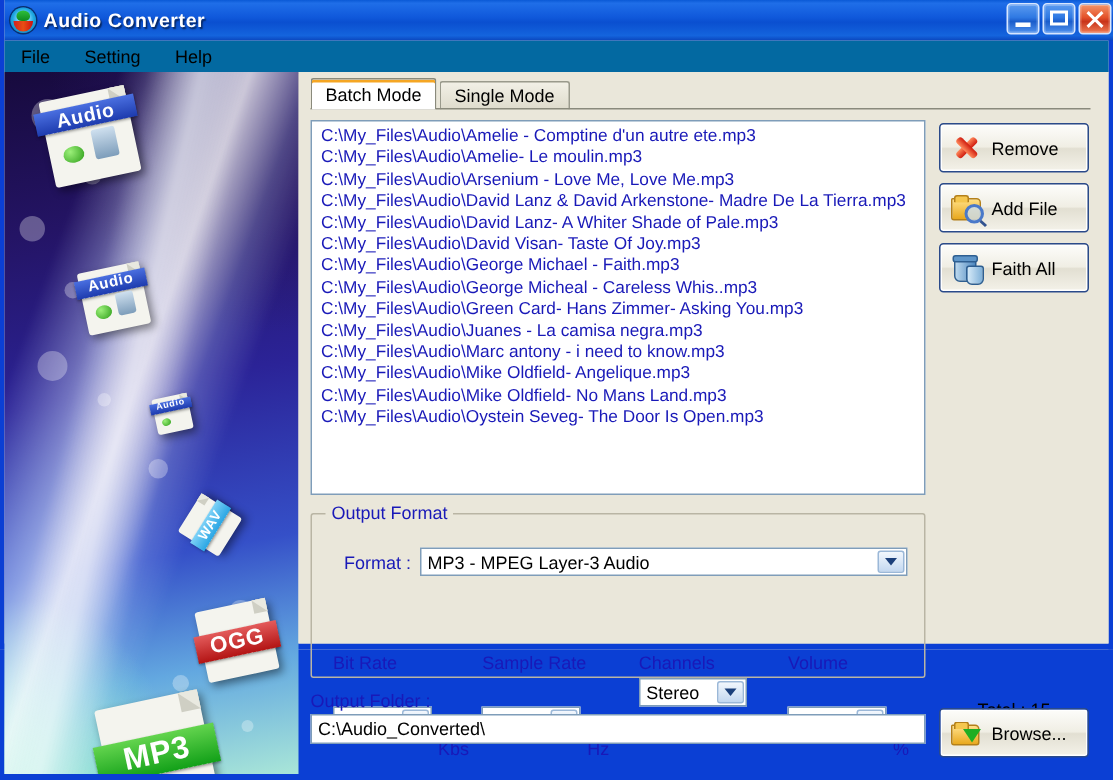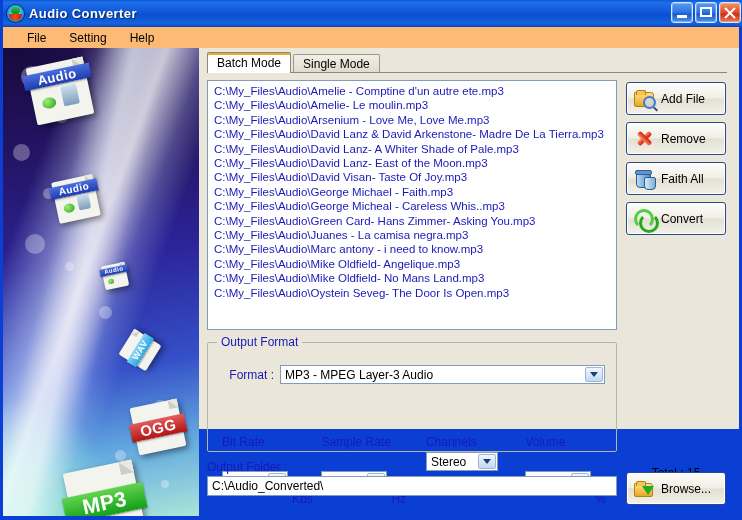--- a/index.html
+++ b/index.html
@@ -45,22 +45,22 @@
     box-shadow:inset 0 0 0 1px rgba(255,255,255,.25);
   }
   .wbtn.close{background:linear-gradient(to bottom,#f3956a 0%,#e4522a 45%,#c8331a 60%,#ef7b53 100%);}
   .wbtn i{position:absolute;display:block;background:#fff;}
   .wbtn.min i{left:5px;bottom:4px;width:10px;height:3px;}
   .wbtn.max i{left:4px;top:4px;width:12px;height:10px;box-sizing:border-box;border:2px solid #fff;background:none;}
   .wbtn.close i{left:9px;top:3px;width:2px;height:14px;transform:rotate(45deg);box-shadow:0 0 0 0 #fff;}
   .wbtn.close i.b{transform:rotate(-45deg);}
   
   .menubar{
-    height:21px;background:#fdba74;display:flex;align-items:center;
-    padding-left:21px;gap:17px;border-bottom:1px solid #d8d5c8;
+    height:21px;background:#0369a1;display:flex;align-items:center;
+    padding-left:8px;gap:17px;border-bottom:1px solid #d8d5c8;
   }
   .menu-item{font-size:12px;color:#000;padding:1px 3px;cursor:default;}
   
   .artwork{
     position:absolute;left:0;top:48px;width:196px;height:468px;overflow:hidden;
     background:
       radial-gradient(ellipse 120% 60% at 90% 0%, #2a1660 0%, rgba(42,22,96,0) 62%),
       radial-gradient(ellipse 90% 45% at 8% 100%, #8fe9d0 0%, rgba(143,233,208,0) 55%),
       linear-gradient(170deg,#170a3d 0%,#241465 22%,#2b2397 45%,#3550c8 68%,#63a8e0 84%,#a9e6d8 100%);
   }
@@ -265,60 +265,52 @@
       <div class="tab">Single Mode</div>
     </div>
     <div class="tabline"></div>
 
     <div class="listbox">
       <div class="lrow">C:\My_Files\Audio\Amelie - Comptine d'un autre ete.mp3</div>
       <div class="lrow">C:\My_Files\Audio\Amelie- Le moulin.mp3</div>
       <div class="lrow">C:\My_Files\Audio\Arsenium - Love Me, Love Me.mp3</div>
       <div class="lrow">C:\My_Files\Audio\David Lanz &amp; David Arkenstone- Madre De La Tierra.mp3</div>
       <div class="lrow">C:\My_Files\Audio\David Lanz- A Whiter Shade of Pale.mp3</div>
-      <div class="lrow">C:\My_Files\Audio\David Lanz- East of the Moon.mp3</div>
       <div class="lrow">C:\My_Files\Audio\David Visan- Taste Of Joy.mp3</div>
       <div class="lrow">C:\My_Files\Audio\George Michael - Faith.mp3</div>
       <div class="lrow">C:\My_Files\Audio\George Micheal - Careless Whis..mp3</div>
       <div class="lrow">C:\My_Files\Audio\Green Card- Hans Zimmer- Asking You.mp3</div>
       <div class="lrow">C:\My_Files\Audio\Juanes - La camisa negra.mp3</div>
       <div class="lrow">C:\My_Files\Audio\Marc antony - i need to know.mp3</div>
       <div class="lrow">C:\My_Files\Audio\Mike Oldfield- Angelique.mp3</div>
       <div class="lrow">C:\My_Files\Audio\Mike Oldfield- No Mans Land.mp3</div>
       <div class="lrow">C:\My_Files\Audio\Oystein Seveg- The Door Is Open.mp3</div>
     </div>
 
     <div class="sidebtns">
       <div class="btn">
+        <span class="bi i-x">
+            <b></b>
+            <b class="s"></b>
+          </span>
+        <span>Remove</span>
+      </div>
+      <div class="btn">
         <span class="bi">
           <span class="i-folder"></span>
             <span class="i-lens"></span>
         </span>
         <span>Add File</span>
-      </div>
-      <div class="btn">
-        <span class="bi i-x">
-            <b></b>
-            <b class="s"></b>
-          </span>
-        <span>Remove</span>
       </div>
       <div class="btn">
         <span class="bi">
           <span class="i-trash"></span>
             <span class="i-trashb"></span>
         </span>
         <span>Faith All</span>
-      </div>
-      <div class="btn">
-        <span class="bi i-conv">
-            <b class="a"></b>
-            <b class="c"></b>
-          </span>
-        <span>Convert</span>
       </div>
     </div>
 
     <div class="total">Total : 15</div>
 
     <div class="group">
       <div class="group-title">Output Format</div>
 
       <div class="fmt-row">
         <div class="fmt-lab">Format :</div>

